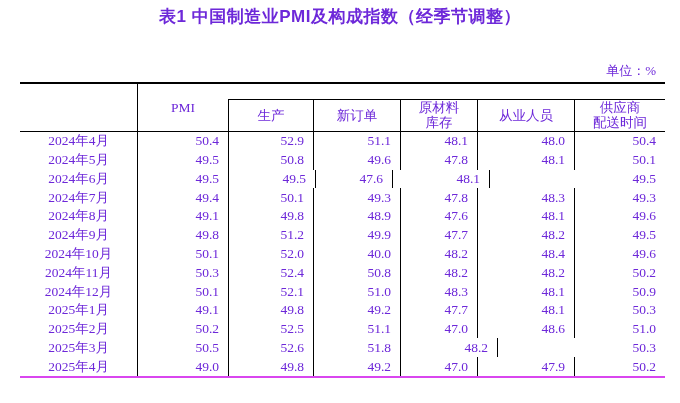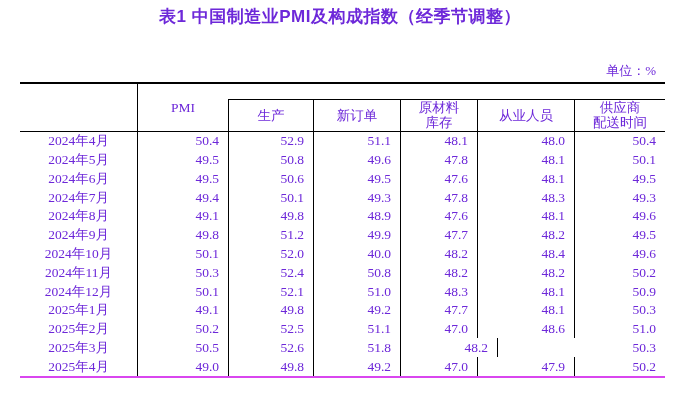--- a/index.html
+++ b/index.html
@@ -93,21 +93,20 @@
           <div class="cell num v0">49.5</div>
           <div class="cell num v1">50.8</div>
           <div class="cell num v2">49.6</div>
           <div class="cell num v3">47.8</div>
           <div class="cell num v4">48.1</div>
           <div class="cell num v5">50.1</div>
         </div>
         <div class="trow">
           <div class="cell month">2024年6月</div>
           <div class="cell num v0">49.5</div>
-          <div class="cell num v1">50.6</div>
           <div class="cell num v2">49.5</div>
           <div class="cell num v3">47.6</div>
           <div class="cell num v4">48.1</div>
           <div class="cell num v5">49.5</div>
         </div>
         <div class="trow">
           <div class="cell month">2024年7月</div>
           <div class="cell num v0">49.4</div>
           <div class="cell num v1">50.1</div>
           <div class="cell num v2">49.3</div>

